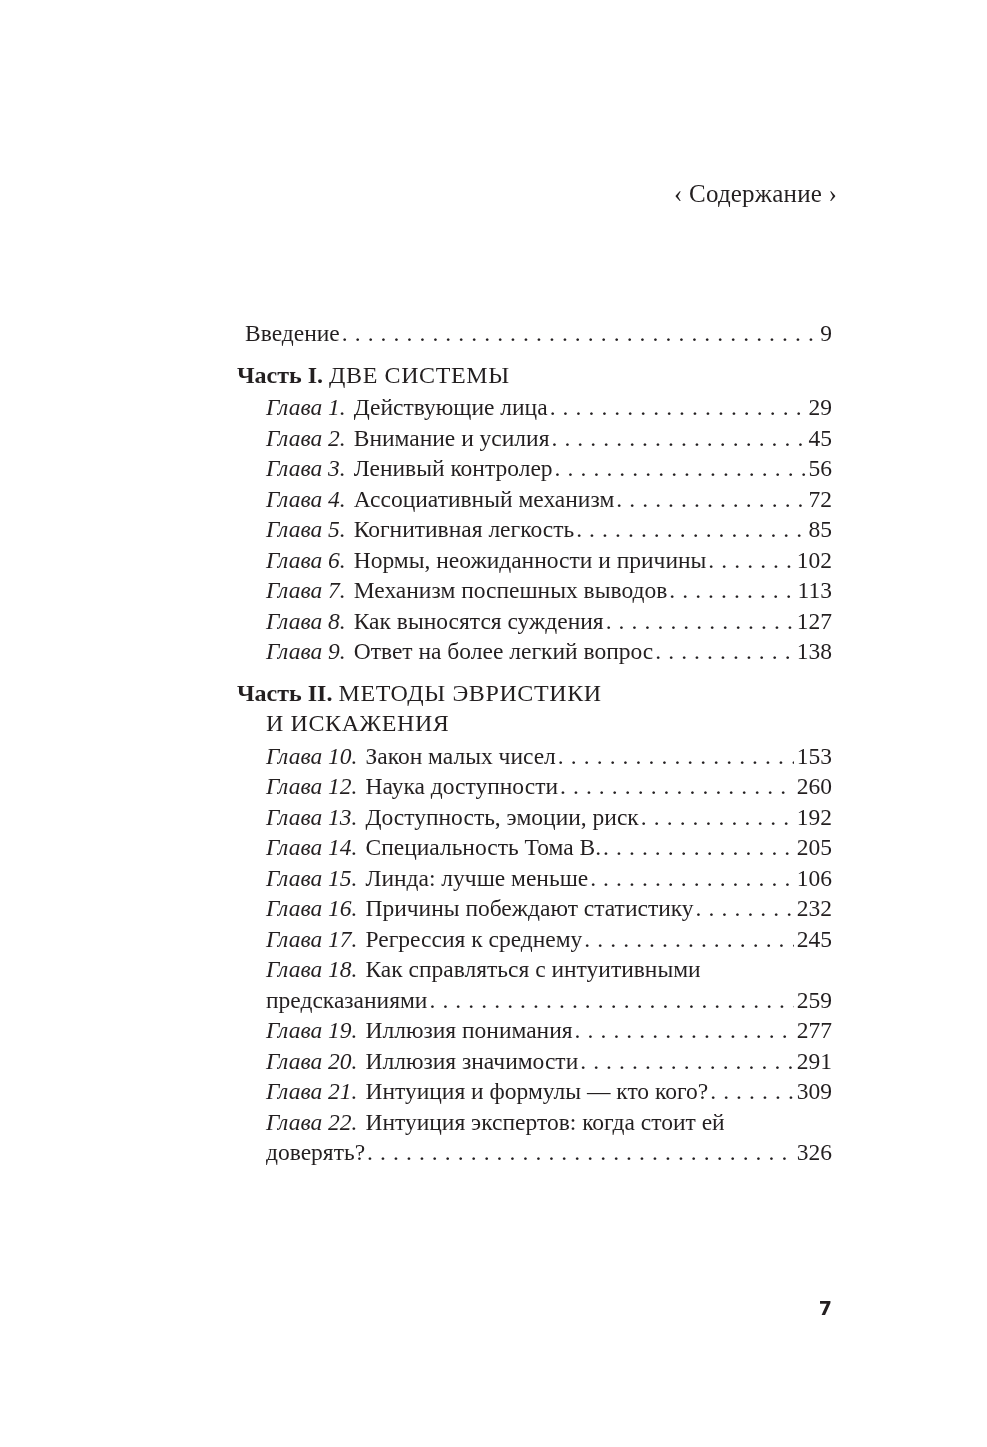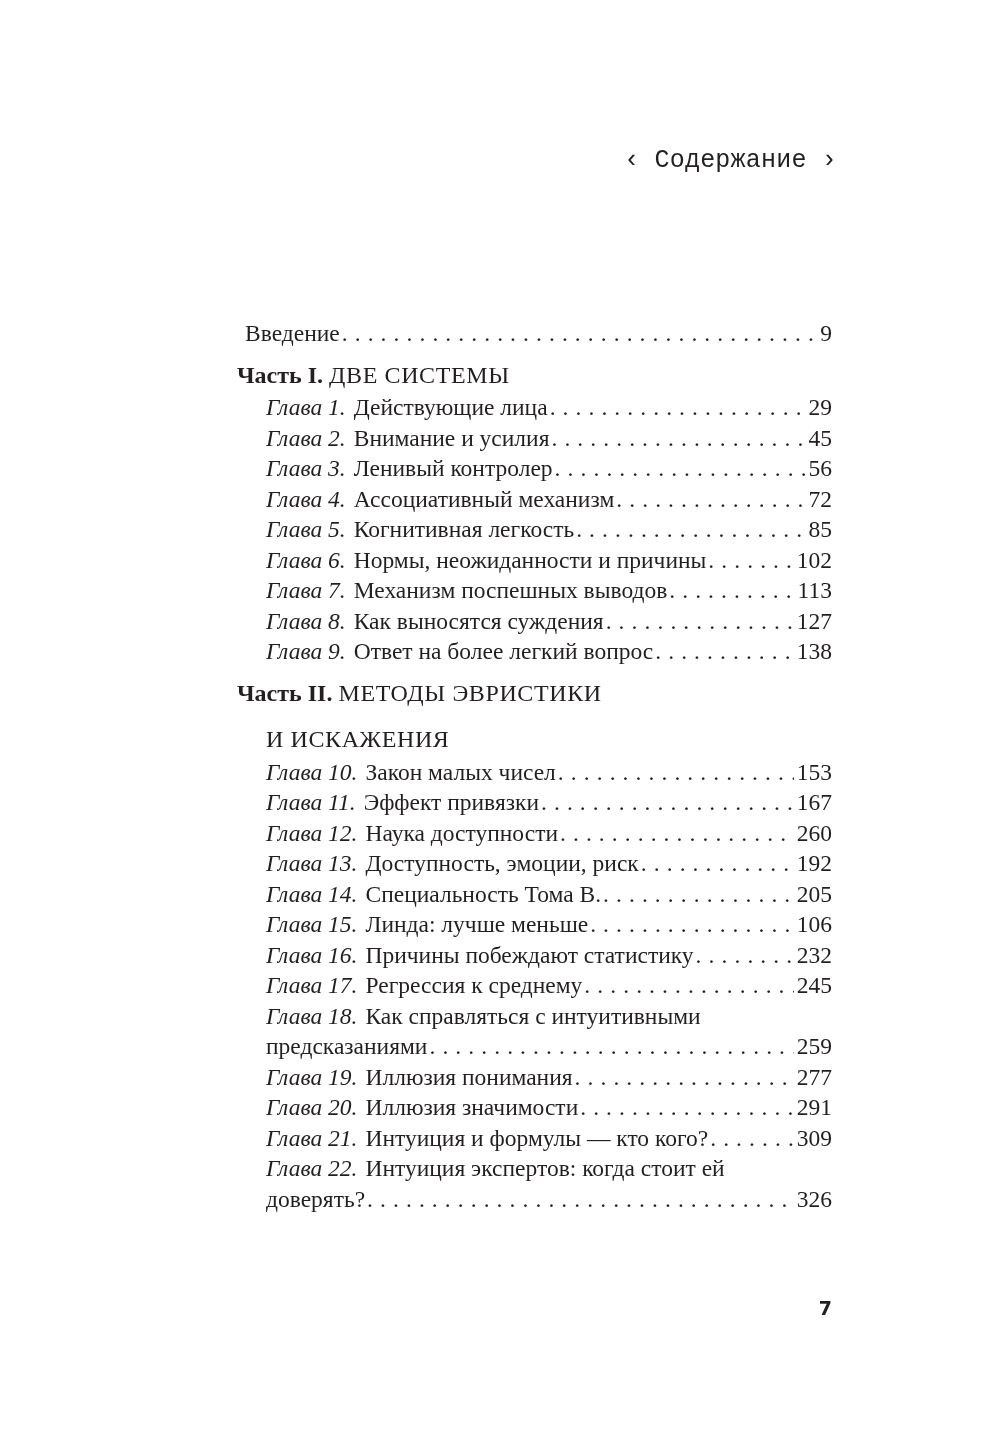--- a/index.html
+++ b/index.html
@@ -10,23 +10,23 @@
     body {
       width: 987px;
       height: 1447px;
       position: relative;
       overflow: hidden;
       color: #231f20;
       font-family: "Liberation Serif", "DejaVu Serif", serif;
     }
     .running-head {
       position: absolute;
-      top: 146px;
+      top: 180px;
       right: 150px;
-      font-family: Liberation Mono, monospace;
+      font-family: Liberation Serif, serif;
       font-size: 25px;
       letter-spacing: 0.2px;
       color: #231f20;
     }
     .toc {
       position: absolute;
       left: 237px;
       top: 318px;
       width: 595px;
       font-size: 23.5px;
@@ -154,35 +154,30 @@
     <span class="title"><span class="num">Глава 8.</span><span>Как выносятся суждения</span></span>
     <span class="leader"></span>
     <span class="page">127</span>
   </div>
   <div class="toc-line chapter">
     <span class="title"><span class="num">Глава 9.</span><span>Ответ на более легкий вопрос</span></span>
     <span class="leader"></span>
     <span class="page">138</span>
   </div>
 
-  <div class="part" style="margin-bottom:16px;font-family:Liberation Serif, serif;">
+  <div class="part" style="margin-bottom:0;font-family:Liberation Serif, serif;">
     <span class="part-label">Часть II.</span>
     <span class="part-title">МЕТОДЫ ЭВРИСТИКИ</span>
   </div>
   <div class="part-cont">И ИСКАЖЕНИЯ</div>
 
   <div class="toc-line chapter">
     <span class="title"><span class="num">Глава 10.</span><span>Закон малых чисел</span></span>
     <span class="leader"></span>
     <span class="page">153</span>
-  </div>
-  <div class="toc-line chapter">
-    <span class="title"><span class="num">Глава 11.</span><span>Эффект привязки</span></span>
-    <span class="leader"></span>
-    <span class="page">167</span>
   </div>
   <div class="toc-line chapter">
     <span class="title"><span class="num">Глава 12.</span><span>Наука доступности</span></span>
     <span class="leader"></span>
     <span class="page">260</span>
   </div>
   <div class="toc-line chapter">
     <span class="title"><span class="num">Глава 13.</span><span>Доступность, эмоции, риск</span></span>
     <span class="leader"></span>
     <span class="page">192</span>

